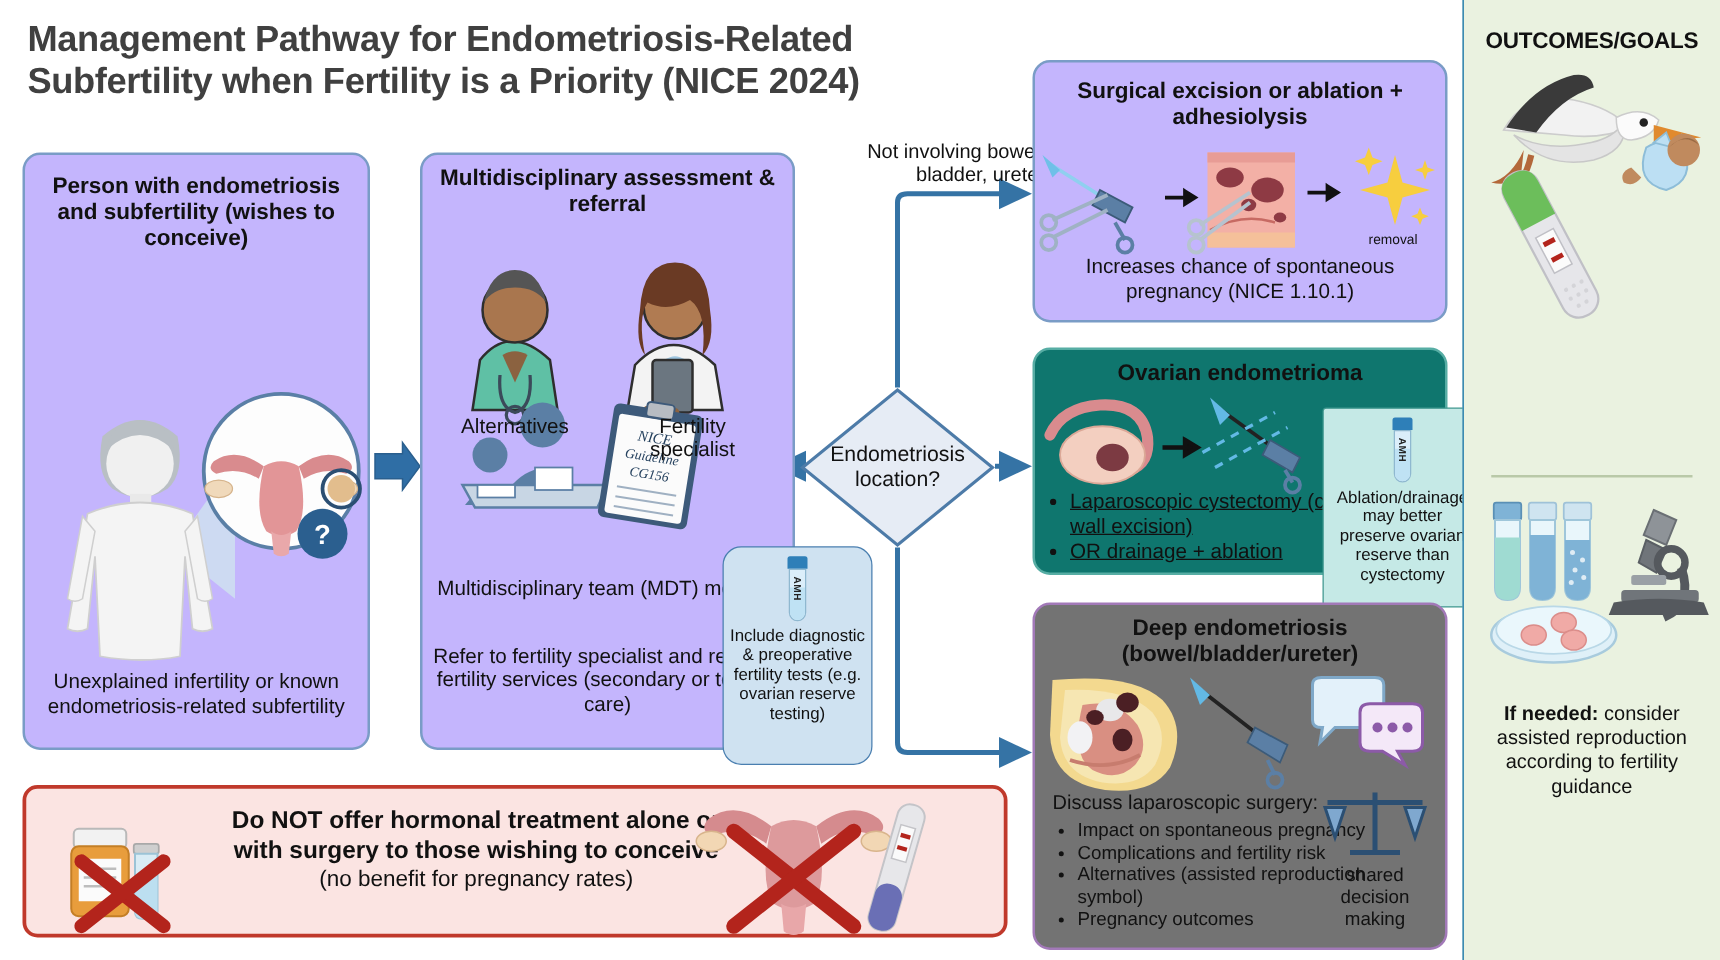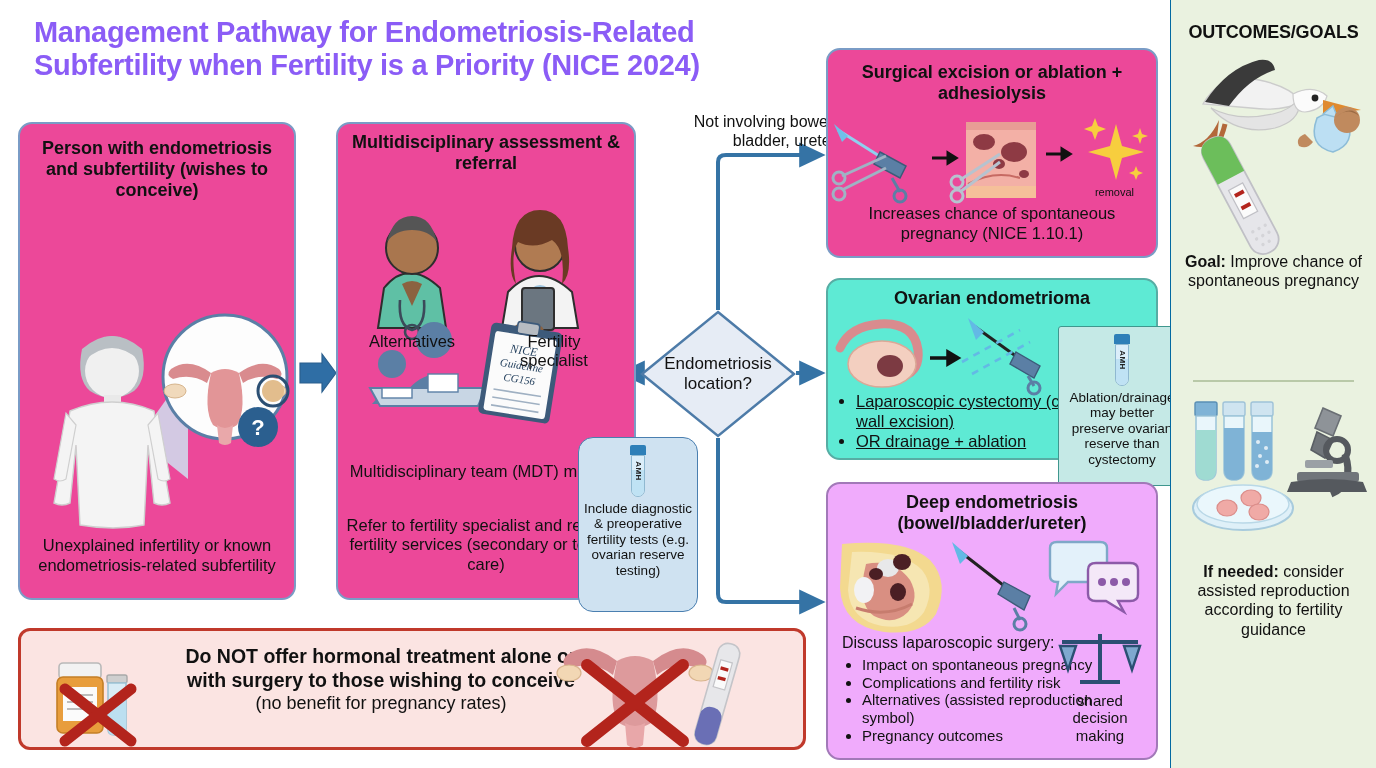--- a/index.html
+++ b/index.html
@@ -8,37 +8,37 @@
     font-family: "Liberation Sans", sans-serif;
     background: #ffffff;
     position: relative;
     overflow: hidden;
     color: #111;
   }
   .canvas { position: absolute; inset: 0; }
 
   
   #title {
-    position: absolute; left: 34px; top: 16px; width: 800px;
+    position: absolute; left: 22px; top: 16px; width: 800px;
     font-size: 29px; font-weight: bold; line-height: 1.14;
-    letter-spacing: -0.3px; color: #8b5cf6;
+    letter-spacing: -0.3px; color: #404040;
   }
 
   
   .box {
     position: absolute;
     border-radius: 14px;
     border: 2px solid #7d9fc4;
     background: #e8eff9;
     padding: 8px 10px;
     text-align: center;
   }
-  .box.blue   { background: #ec4899; border-color: #7a9cc6; }
-  .box.teal   { background: #5eead4; border-color: #57ada4; }
-  .box.purple { background: #f0abfc; border-color: #a279b8; }
+  .box.blue   { background: #c4b5fd; border-color: #7a9cc6; }
+  .box.teal   { background: #0f766e; border-color: #57ada4; }
+  .box.purple { background: #737373; border-color: #a279b8; }
   .box.red    { background: #fbe4e2; border-color: #c0392b; }
   .box.note   { background: #cfe2f1; border-color: #4a7fb0; border-radius: 15px; border-width: 1.5px; }
   .box.note-teal { background: #c5e9e6; border-color: #3f978e; border-radius: 3px; border-width: 1.5px; }
 
   .bt { font-weight: bold; font-size: 18px; line-height: 1.16; }
   .bs { font-size: 16.5px; line-height: 1.2; }
 
   
   #box-person { left: 18px; top: 122px; width: 278px; height: 478px; }
   #box-person .bt { margin-top: 6px; }
@@ -504,23 +504,20 @@
             <circle cx="23" cy="102" r="1.7"></circle>
           <circle cx="9" cy="110" r="1.7"></circle>
             <circle cx="16" cy="110" r="1.7"></circle>
             <circle cx="23" cy="110" r="1.7"></circle>
           <circle cx="12" cy="118" r="1.7"></circle>
             <circle cx="19" cy="118" r="1.7"></circle>
         </g>
       </g>
     </svg>
 
-    <div id="goal-text">
-      <b>Goal:</b><span> Improve chance of spontaneous pregnancy</span>
-    </div>
 
     <div id="outcomes-divider"></div>
 
     <svg style="position:absolute;left:18px;top:398px;" viewBox="0 0 178 150" width="178" height="150">
       <g>
         <g>
           <rect x="6" y="4" width="22" height="14" rx="2" fill="#7fb3d6" stroke="#5a90b5" stroke-width="1.4"></rect>
           <path d="M7,18 L27,18 L27,72 q0,10 -10,10 q-10,0 -10,-10 Z" fill="#e9f6fb" stroke="#9fc6da" stroke-width="1.6"></path>
           <path d="M7,32 L27,32 L27,72 q0,10 -10,10 q-10,0 -10,-10 Z" fill="#9fdbd2"></path>
         </g>

